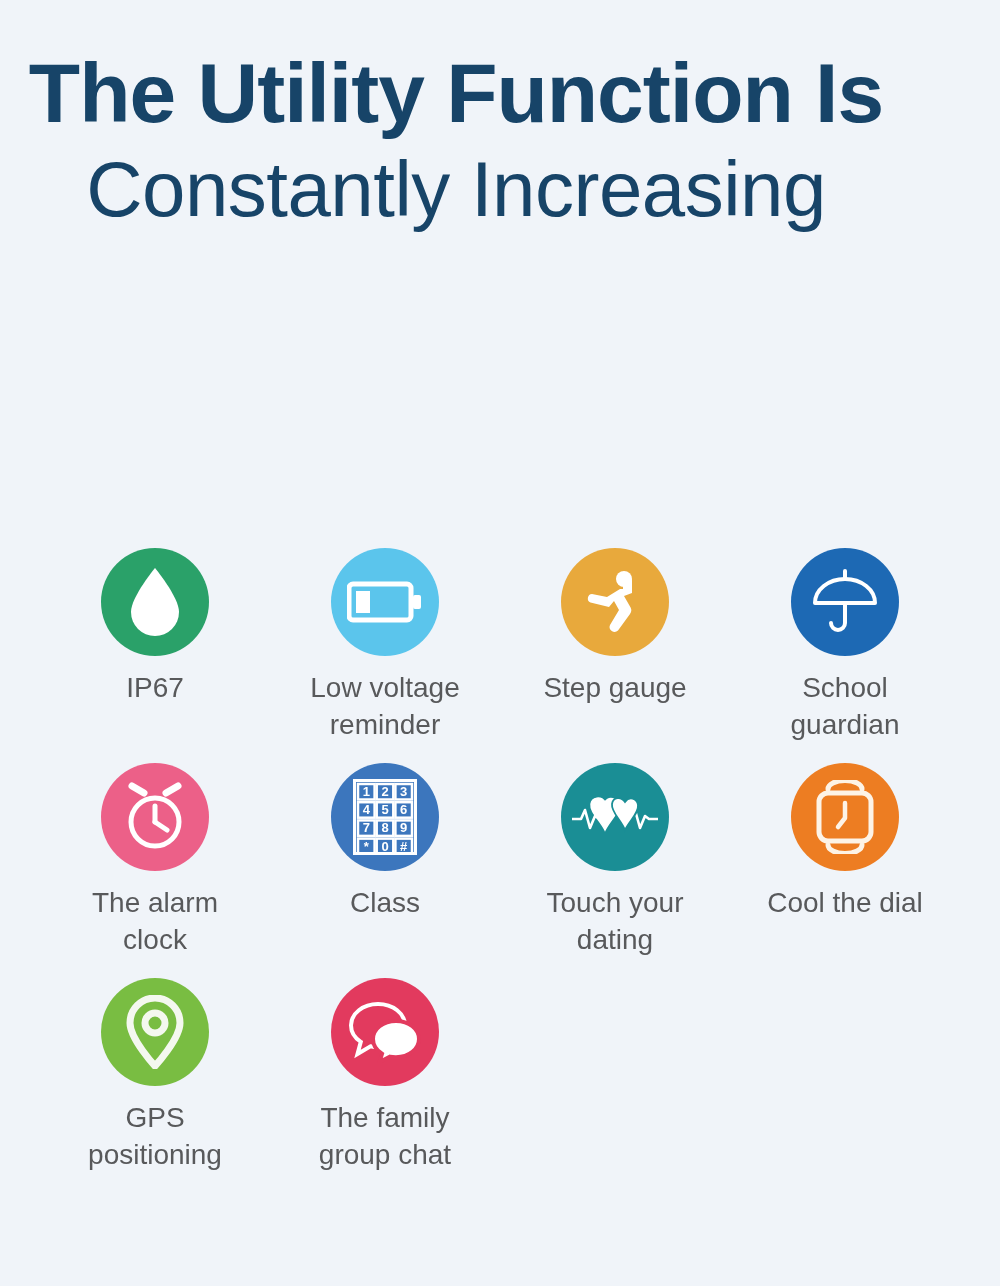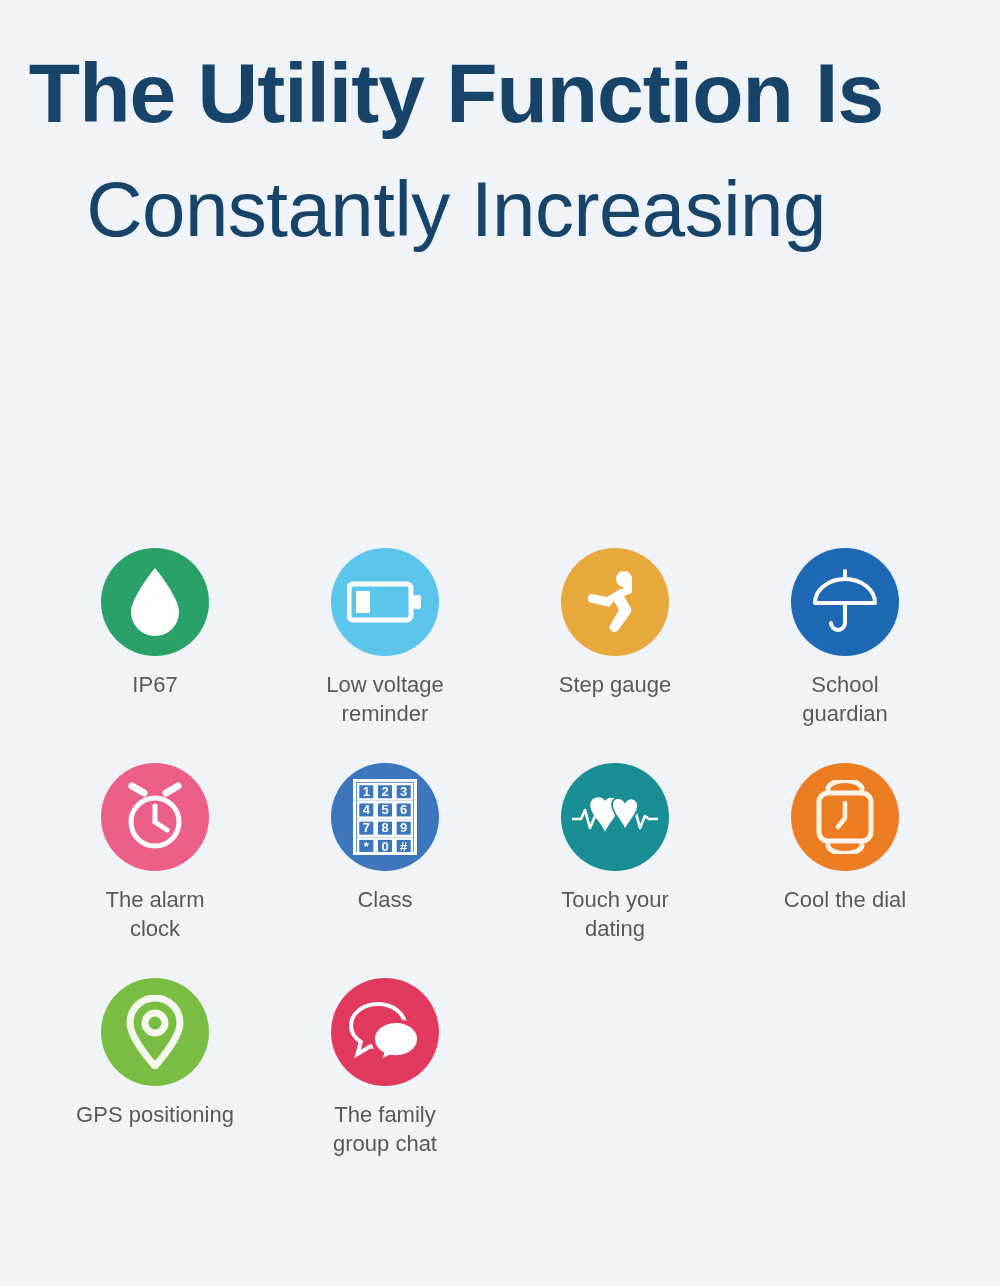--- a/index.html
+++ b/index.html
@@ -30,21 +30,21 @@
     font-size: 84px;
     font-weight: 700;
     letter-spacing: -1px;
     white-space: nowrap;
   }
   .heading .line2 {
     display: block;
     font-size: 78px;
     font-weight: 400;
     letter-spacing: -0.5px;
-    margin-top: 28px;
+    margin-top: 8px;
     white-space: nowrap;
   }
 
   
   .feature-grid {
     position: absolute;
     left: 40px;
     top: 548px;
     width: 920px;
     display: grid;
@@ -67,21 +67,21 @@
     align-items: center;
     justify-content: center;
     flex: 0 0 auto;
   }
   .icon-circle svg {
     display: block;
   }
   .feature-label {
     margin-top: 14px;
     text-align: center;
-    font-size: 22px;
+    font-size: 28px;
     color: #58595b;
     line-height: 1.32;
     max-width: 200px;
     font-weight: 400;
   }
   .feature-label .l2 { display: block; }
 </style>
 </head>
 <body>
 

